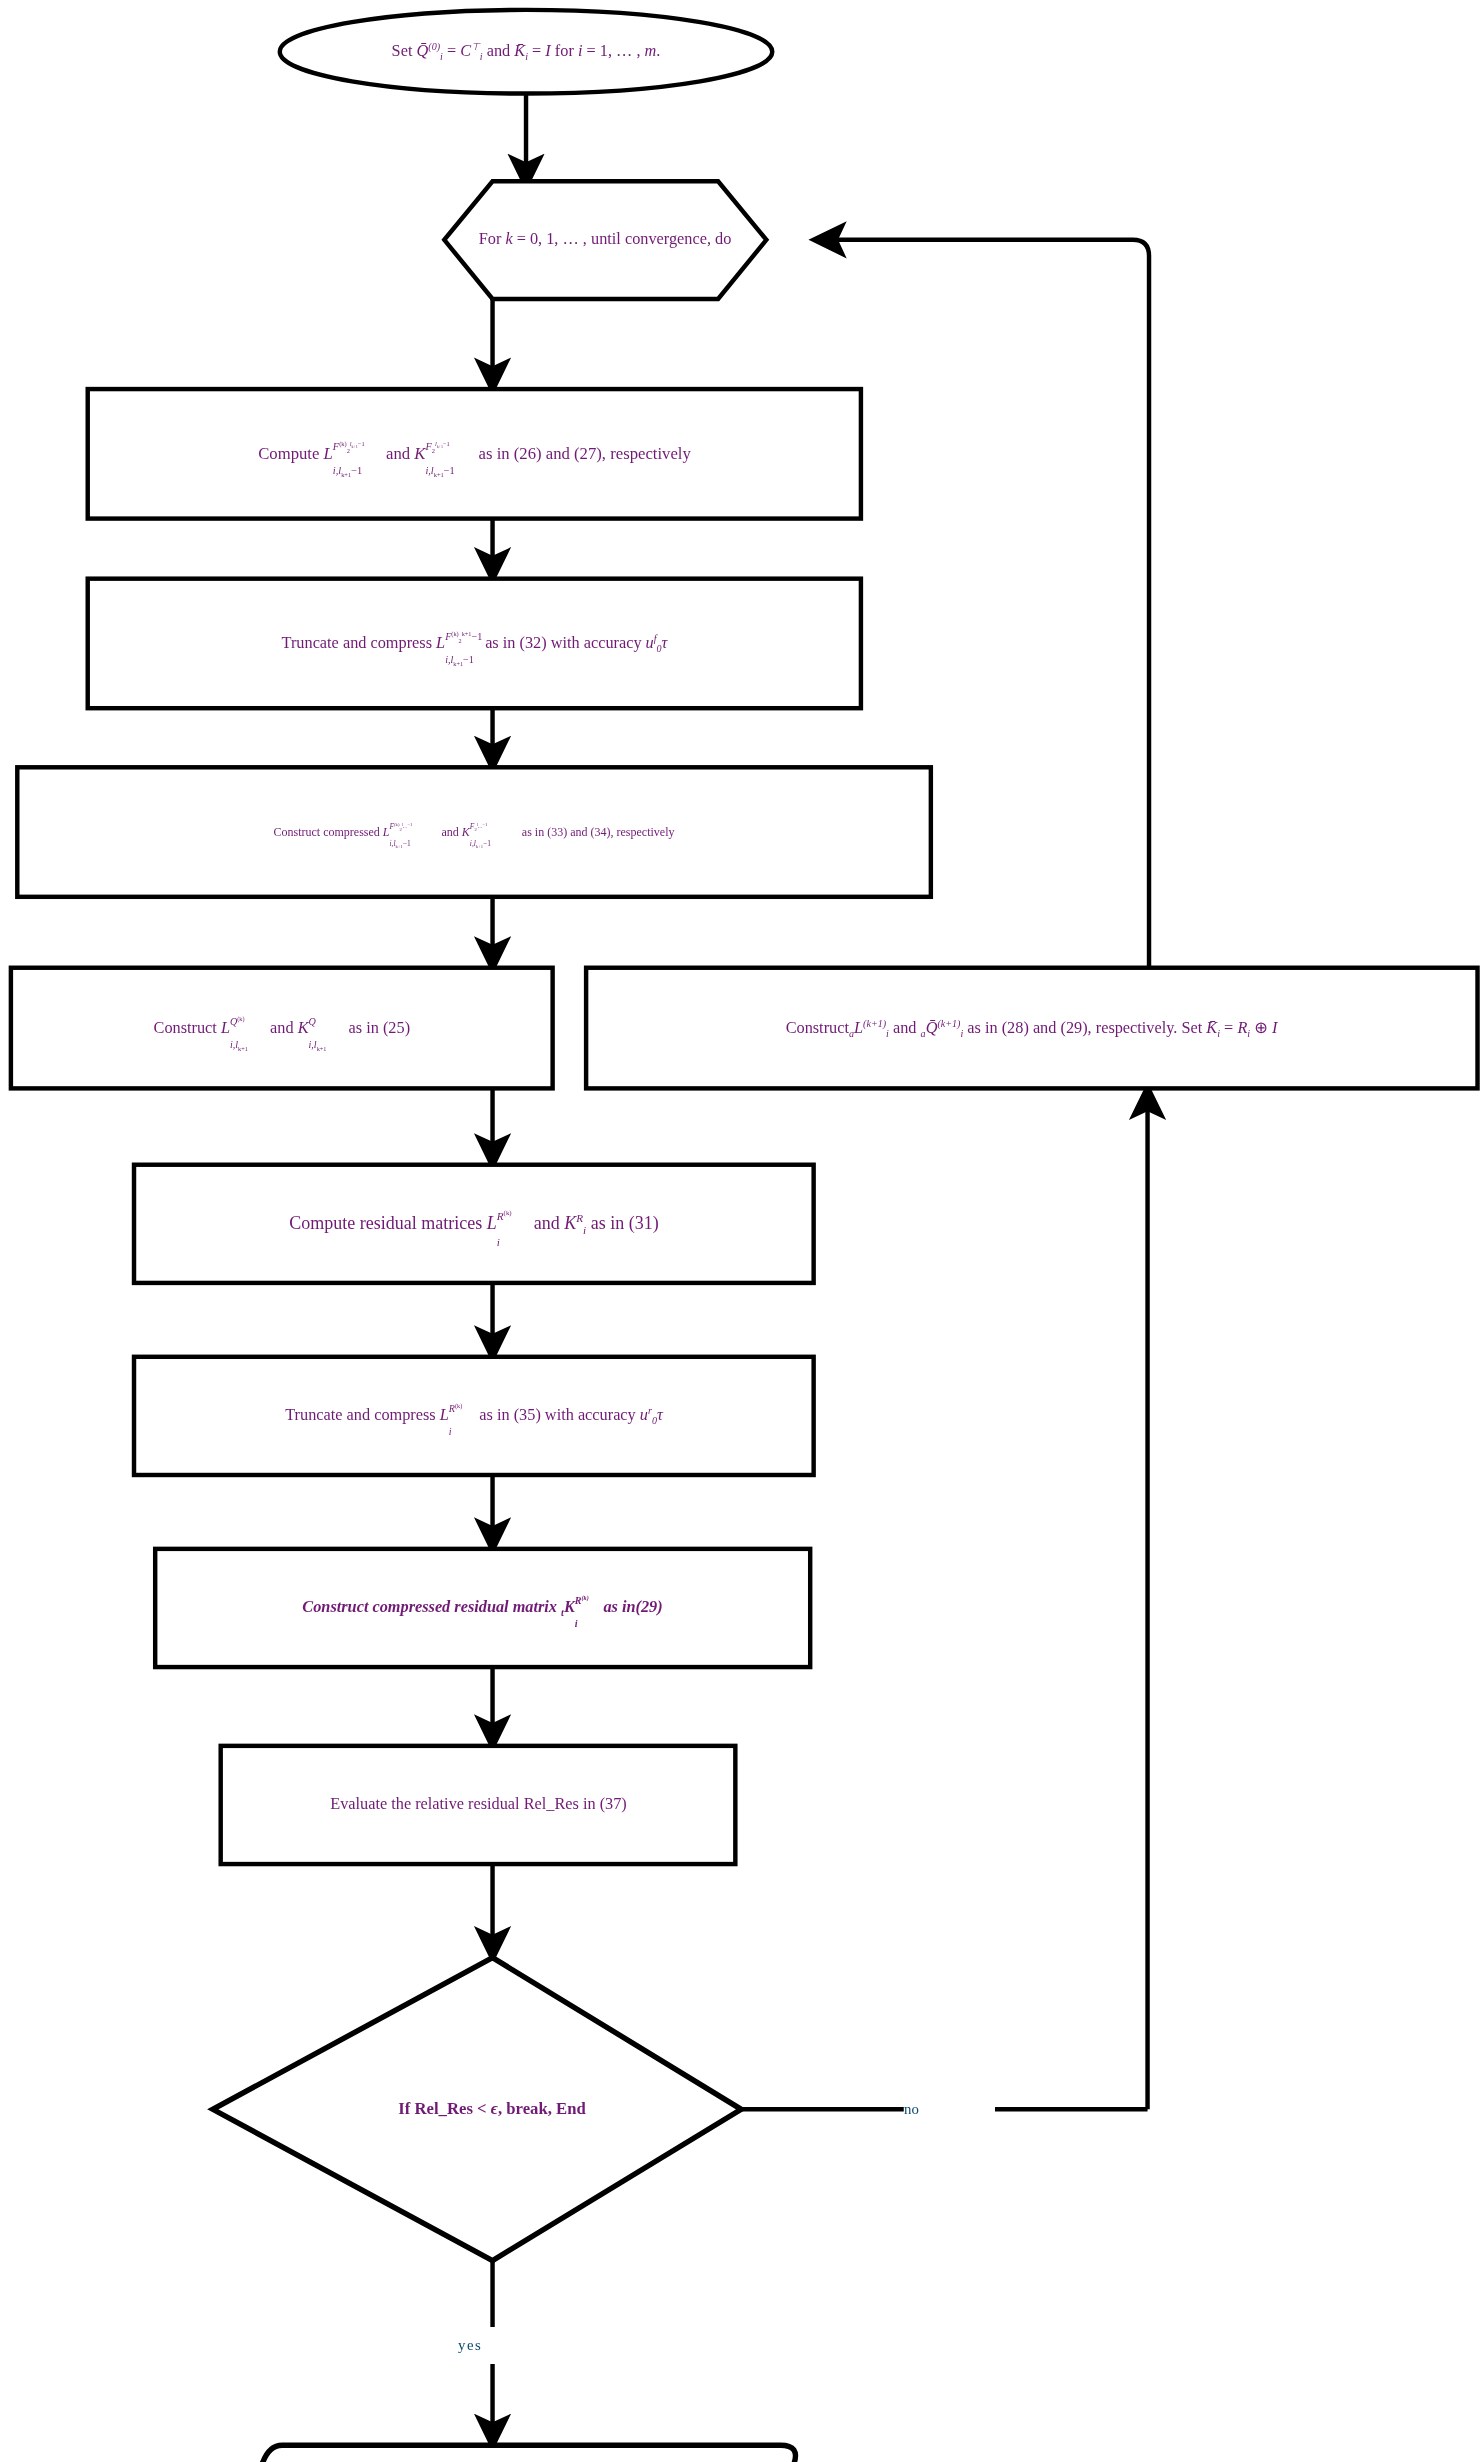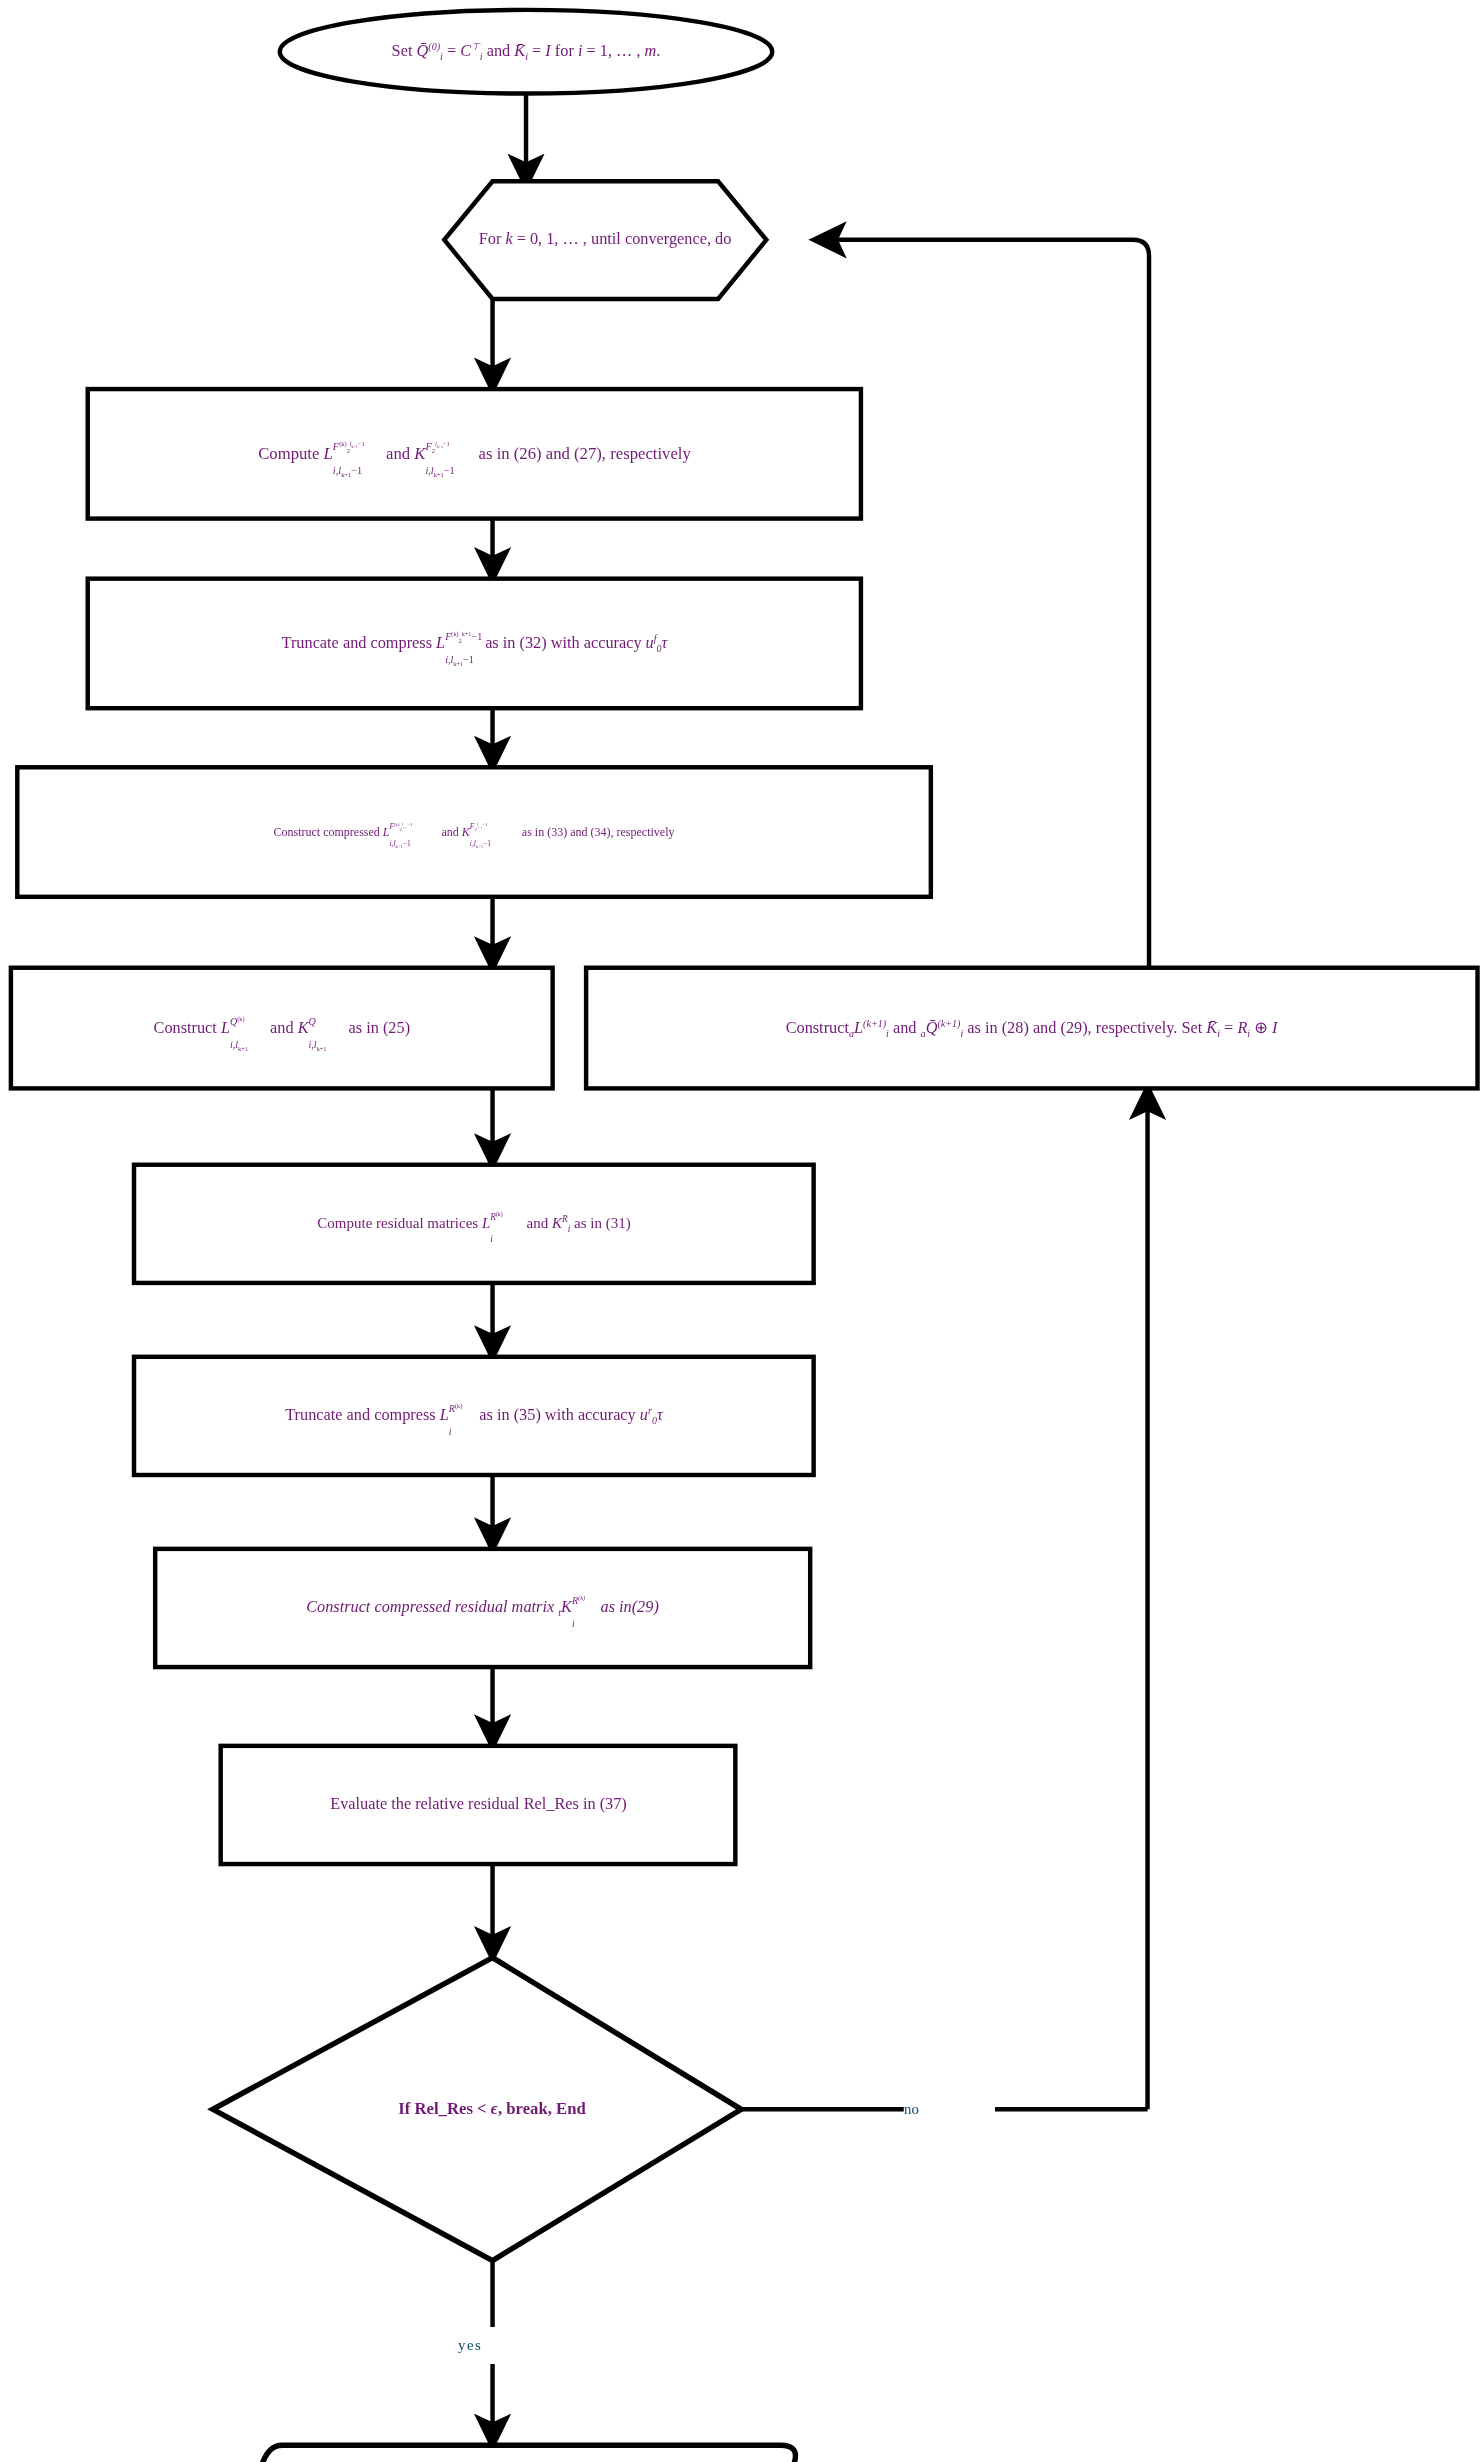--- a/index.html
+++ b/index.html
@@ -9,21 +9,21 @@
   .node-text{
     position:absolute;
     display:flex;align-items:center;justify-content:center;
     text-align:center;
     font-family:"Liberation Serif",serif;
     color:#701a75;
     pointer-events:none;
     line-height:1.15;
   }
   .it{font-style:italic;}
-  .bi{font-style:italic;font-weight:normal;}
+  .bi{font-style:italic;font-weight:bold;}
   .bd{font-weight:bold;}
   sub,sup{font-size:62%;line-height:0;}
   .stack{display:inline-block;position:relative;vertical-align:baseline;}
   .stack .up{position:absolute;left:0;bottom:0.55em;white-space:nowrap;font-size:62%;}
   .stack .dn{position:absolute;left:0;top:0.62em;white-space:nowrap;font-size:62%;}
   .edge-label{
     position:absolute;background:#fff;color:#0c4a6e;
     font-family:"Liberation Serif",serif;
     text-align:left;
   }
@@ -137,21 +137,21 @@
       <span>Construct </span><span class="it">L</span><span class="stack" style="width:36px;"><span class="up"><span class="it">Q</span><sup>(k)</sup></span><span class="dn"><span class="it">i,l</span><sub>k+1</sub></span></span><span> and </span><span class="it">K</span><span class="stack" style="width:36px;"><span class="up"><span class="it">Q</span></span><span class="dn"><span class="it">i,l</span><sub>k+1</sub></span></span><span> as in (25)</span>
     </span>
   </div>
 
   <div class="node-text" style="left:586px;top:1004px;width:891px;height:49px;font-size:16.3px;">
     <span class="ovl">
       <span>Construct</span><sub class="it">a</sub><span class="it"><span>L</span><sup>(k+1)</sup><sub>i</sub></span><span> and </span><sub class="it">a</sub><span class="it"><span>Q̄</span><sup>(k+1)</sup><sub>i</sub></span><span> as in (28) and (29), respectively. Set </span><span class="it"><span>K̄</span><sub>i</sub></span><span> = </span><span class="it"><span>R</span><sub>i</sub></span><span> ⊕ </span><span class="it">I</span>
     </span>
   </div>
 
-  <div class="node-text" style="left:134px;top:1199px;width:680px;height:49px;font-size:15px;">
+  <div class="node-text" style="left:134px;top:1199px;width:680px;height:49px;font-size:18px;">
     <span class="ovl">
       <span>Compute residual matrices </span><span class="it">L</span><span class="stack" style="width:32.5px;"><span class="up"><span class="it">R</span><sup>(k)</sup></span><span class="dn"><span class="it">i</span></span></span><span> and </span><span class="it"><span>K</span><sup>R</sup><sub>i</sub></span><span> as in (31)</span>
     </span>
   </div>
 
   <div class="node-text" style="left:134px;top:1391px;width:680px;height:49px;font-size:16.3px;">
     <span class="ovl">
       <span>Truncate and compress </span><span class="it">L</span><span class="stack" style="width:30.5px;"><span class="up"><span class="it">R</span><sup>(k)</sup></span><span class="dn"><span class="it">i</span></span></span><span>as in (35) with accuracy </span><span class="it"><span>u</span><sup>r</sup><sub>0</sub></span><span class="it">τ</span>
     </span>
   </div>

